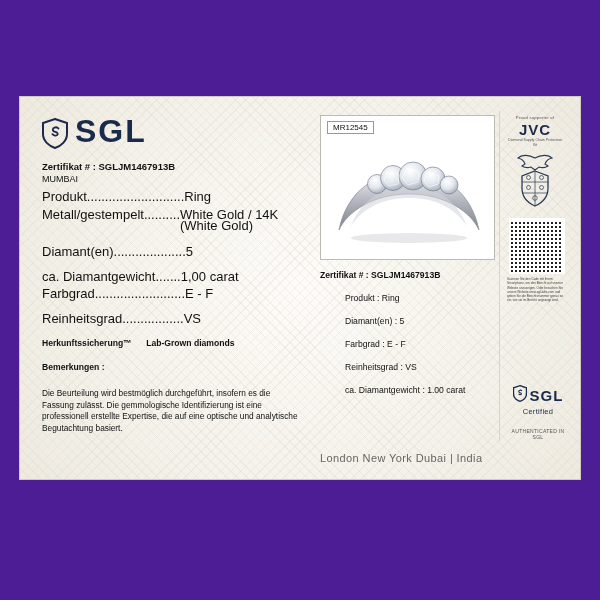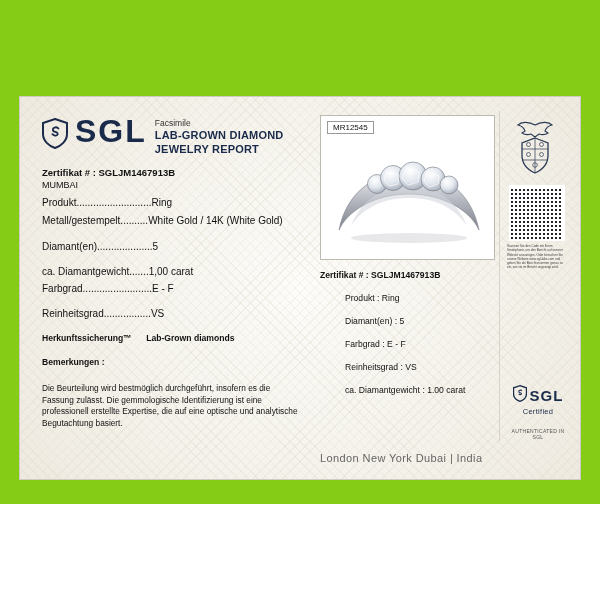--- a/index.html
+++ b/index.html
@@ -6,22 +6,22 @@
     margin: 0;
     padding: 0;
     width: 600px;
     height: 600px;
     background: #ffffff;
     font-family: "Liberation Sans", sans-serif;
   }
   #page {
     position: relative;
     width: 600px;
-    height: 504px;
-    background: #84cc16;
+    height: 600px;
+    background: #4c1d95;
     overflow: hidden;
   }
   .cert {
     position: absolute;
     left: 19px;
     top: 96px;
     width: 562px;
     height: 384px;
     background: #f7f5f0;
     border: 1px solid #cfcbc2;
@@ -78,21 +78,21 @@
     font-size: 9.5px;
     font-weight: bold;
     color: #111;
   }
   .cityline {
     font-size: 9px;
     color: #111;
     margin-top: 2px;
   }
   .kv {
-    font-size: 10px;
+    font-size: 13px;
     color: #111;
     margin-top: 7px;
     line-height: 11px;
     display: flex;
   }
   .kv .k { white-space: pre; }
   .kv .v { }
   .origin {
     margin-top: 14px;
     font-size: 8.6px;
@@ -272,25 +272,20 @@
     <div class="left">
       <div class="brandrow">
         <span class="shield">
           <svg width="26" height="31" viewBox="0 0 26 31">
             <path d="M13 1 L25 5 V16 C25 23 19 28 13 30 C7 28 1 23 1 16 V5 Z" fill="none" stroke="#1a2a4a" stroke-width="2"></path>
             <path d="M16.5 10.5 C15.5 9.3 13.8 9 12.4 9.6 C10.6 10.3 10.2 12.5 11.8 13.4 C13 14.1 15 14 15.6 15.3 C16.2 16.7 14.6 17.9 12.9 17.6 C11.8 17.4 11 16.9 10.4 16.2" fill="none" stroke="#1a2a4a" stroke-width="1.8" stroke-linecap="round"></path>
           </svg>
         </span>
         <div>
           <div class="sgl-text">SGL</div>
-        </div>
-        <div class="brandtext">
-          <div class="facsimile">Facsimile</div>
-          <div class="bigtitle">LAB-GROWN DIAMOND</div>
-          <div class="bigtitle">JEWELRY REPORT</div>
         </div>
       </div>
 
       <div class="certline">
         <span>Zertifikat # :</span>
         <span>SGLJM1467913B</span>
       </div>
       <div class="cityline">MUMBAI</div>
 
       <div class="kv">
@@ -375,20 +370,25 @@
       <div class="cd-row">Farbgrad : E - F</div>
       <div class="cd-row">Reinheitsgrad : VS</div>
       <div class="cd-row">ca. Diamantgewicht : 1.00 carat</div>
     </div>
 
     <div class="footer-cities">London  New York  Dubai  |  India</div>
 
     <div class="divider-v"></div>
 
     <div class="right">
+      <div class="jvc-box">
+        <div class="jvc-proud">Proud supporter of</div>
+        <div class="jvc-logo">JVC</div>
+        <div class="jvc-sub">Diamond Supply Chain Protection Kit</div>
+      </div>
 
       <div class="crest-wrap">
         <svg width="46" height="56" viewBox="0 0 46 56">
           <path d="M23 6 C16 2 9 3 6 6 C10 7 12 9 13 12 L10 14 C13 16 16 16 19 15 L23 18 L27 15 C30 16 33 16 36 14 L33 12 C34 9 36 7 40 6 C37 3 30 2 23 6 Z" fill="none" stroke="#2a3a55" stroke-width="1.1"></path>
           <path d="M23 19 L36 24 V36 C36 45 30 51 23 54 C16 51 10 45 10 36 V24 Z" fill="none" stroke="#2a3a55" stroke-width="1.3"></path>
           <path d="M23 19 V54 M10 30 H36 M10 41 H36" stroke="#2a3a55" stroke-width="0.7"></path>
           <circle cx="16.5" cy="25.5" r="2" fill="none" stroke="#2a3a55" stroke-width="0.7"></circle>
           <circle cx="29.5" cy="25.5" r="2" fill="none" stroke="#2a3a55" stroke-width="0.7"></circle>
           <circle cx="16.5" cy="35.5" r="2" fill="none" stroke="#2a3a55" stroke-width="0.7"></circle>
           <circle cx="29.5" cy="35.5" r="2" fill="none" stroke="#2a3a55" stroke-width="0.7"></circle>

